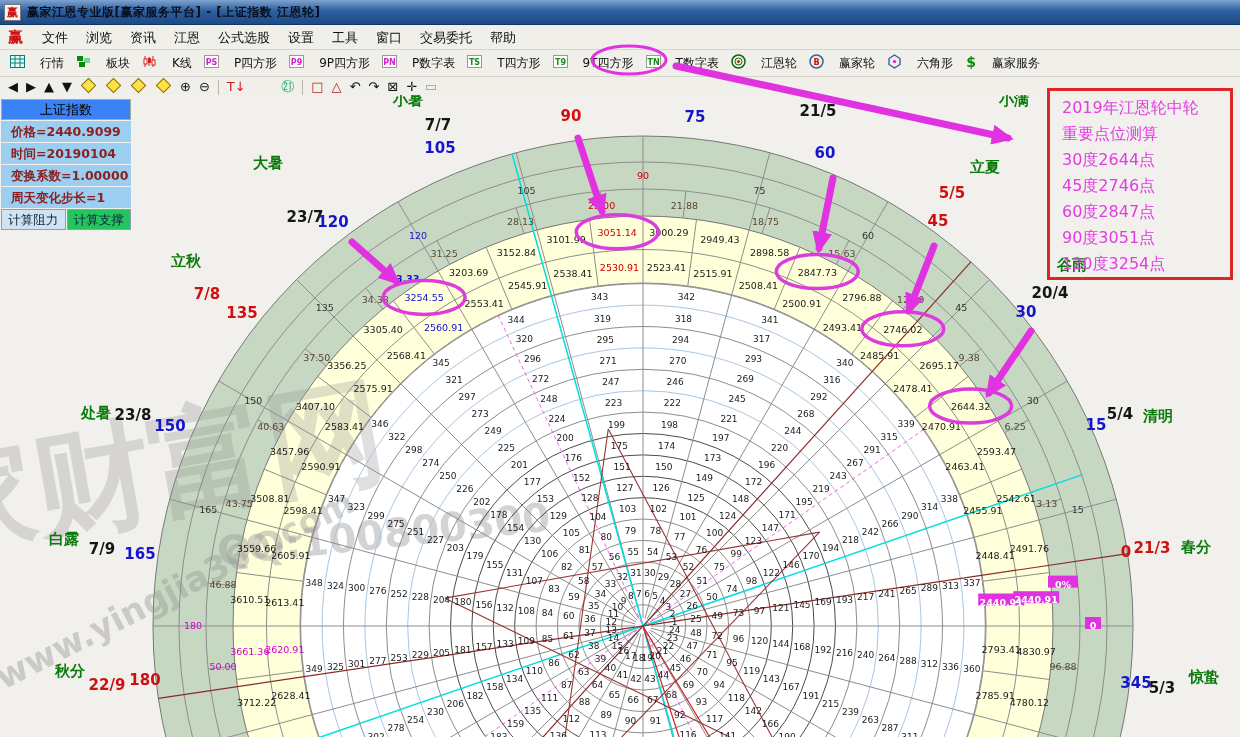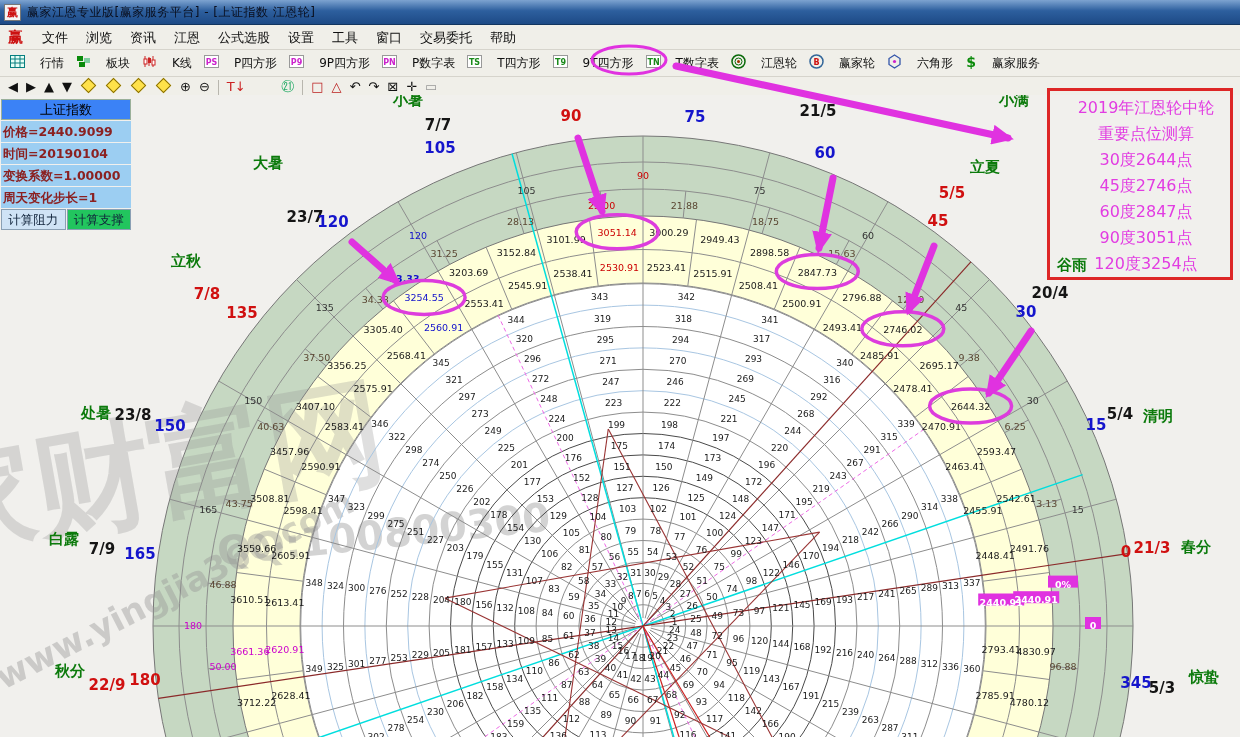--- a/index.html
+++ b/index.html
@@ -4,21 +4,21 @@
 <style>
   html,body{margin:0;padding:0;background:#888;}
   #app{width:1240px;height:737px;position:relative;overflow:hidden;
        font-family:"DejaVu Sans","Liberation Sans",sans-serif;background:#f1f0ed;}
   
   .titlebar{height:24px;background:linear-gradient(#7da3d0,#2d5f9e 45%,#1d4a86);
             display:flex;align-items:center;padding-left:4px;border-bottom:1px solid #12355f;}
   .titlebar .logo{width:15px;height:15px;background:#f4f4f4;color:#cc1111;font-size:11px;
             font-weight:bold;display:flex;align-items:center;justify-content:center;
             margin-right:6px;border:1px solid #777;}
-  .titlebar .title{font-size:12px;color:#0a0f1e;font-weight:normal;letter-spacing:.5px;}
+  .titlebar .title{font-size:12px;color:#0a0f1e;font-weight:bold;letter-spacing:.5px;}
   .menubar{height:24px;background:#f0efe9;display:flex;align-items:center;
            border-bottom:1px solid #d6d4cc;padding-left:2px;}
   .menubar .logo{color:#cc1111;font-weight:bold;font-size:15px;margin:0 10px 0 6px;}
   .menu-item{font-size:13px;color:#101010;padding:2px 9px;cursor:default;}
   .toolbar1{height:26px;background:#f0efe9;display:flex;align-items:center;
             border-bottom:1px solid #d6d4cc;padding-left:4px;}
   .tb1-item{display:flex;align-items:center;gap:15px;font-size:12px;color:#101010;
             padding:2px 6px;white-space:nowrap;}
   .toolbar2{height:20px;background:#f0efe9;display:flex;align-items:center;
             border-bottom:1px solid #cfcdc5;padding-left:4px;}
@@ -27,29 +27,29 @@
   .diamond{display:inline-block;width:9px;height:9px;background:#ffe24a;
            border:1px solid #8a7000;transform:rotate(45deg);margin:0 3px;}
   
   .main{position:absolute;top:95px;left:0;width:1240px;height:642px;background:#f1f0ed;}
   .main svg{position:absolute;left:0;top:0;}
   
   .panel{position:absolute;top:4px;left:1px;width:130px;z-index:10;}
   .panel-header{background:#3b82f6;border:1px solid #9ab09a;text-align:center;height:19px;
                 line-height:19px;font-size:13px;color:#000;}
   .panel-row{background:#9ccef2;color:#8b2121;font-weight:bold;height:21px;line-height:21px;
-             padding-left:2px;margin-top:1px;font-size:12.5px;white-space:nowrap;overflow:hidden;}
+             padding-left:10px;margin-top:1px;font-size:12.5px;white-space:nowrap;overflow:hidden;}
   .panel-buttons{display:flex;margin-top:1px;gap:1px;}
   .panel-btn{flex:1;height:19px;line-height:19px;text-align:center;border:1px solid #8aa0b4;
              font-size:12.5px;color:#10233a;cursor:default;}
   .btn-blue{background:#cfe3f5;}
   .btn-green{background:#22c55e;}
   
   .red-box{position:absolute;left:1047px;top:88px;width:186px;height:192px;
-           border:3px solid #dd2626;z-index:55;padding:4px 0 0 12px;box-sizing:border-box;text-align:center;}
+           border:3px solid #dd2626;z-index:55;padding:4px 0 0 12px;box-sizing:border-box;}
   .red-box div{color:#e23ce2;font-size:16px;line-height:26px;white-space:nowrap;}
   
   #overlay{position:absolute;left:0;top:0;z-index:60;pointer-events:none;}
 </style>
 </head>
 <body>
 
 <div id="app">
 
   <div class="titlebar">

